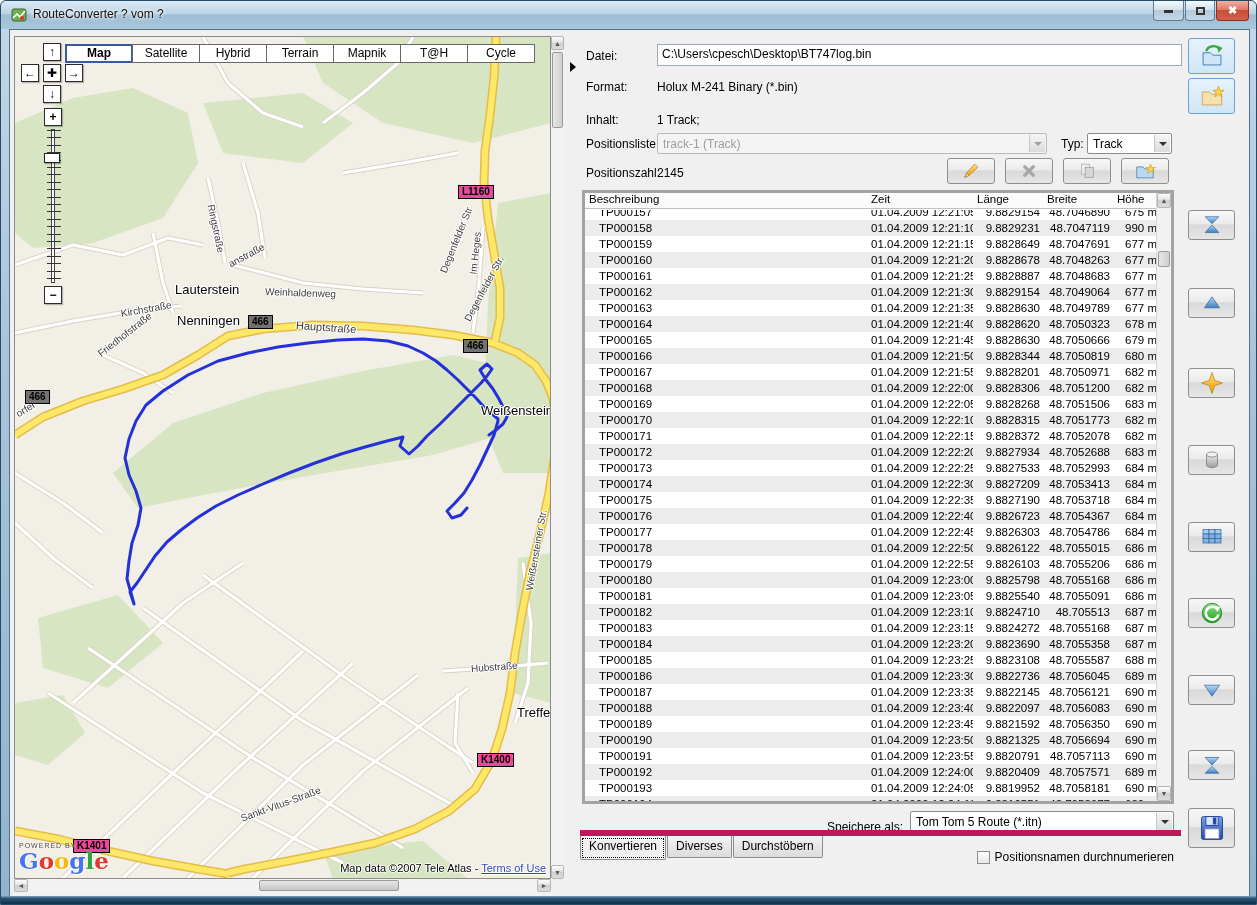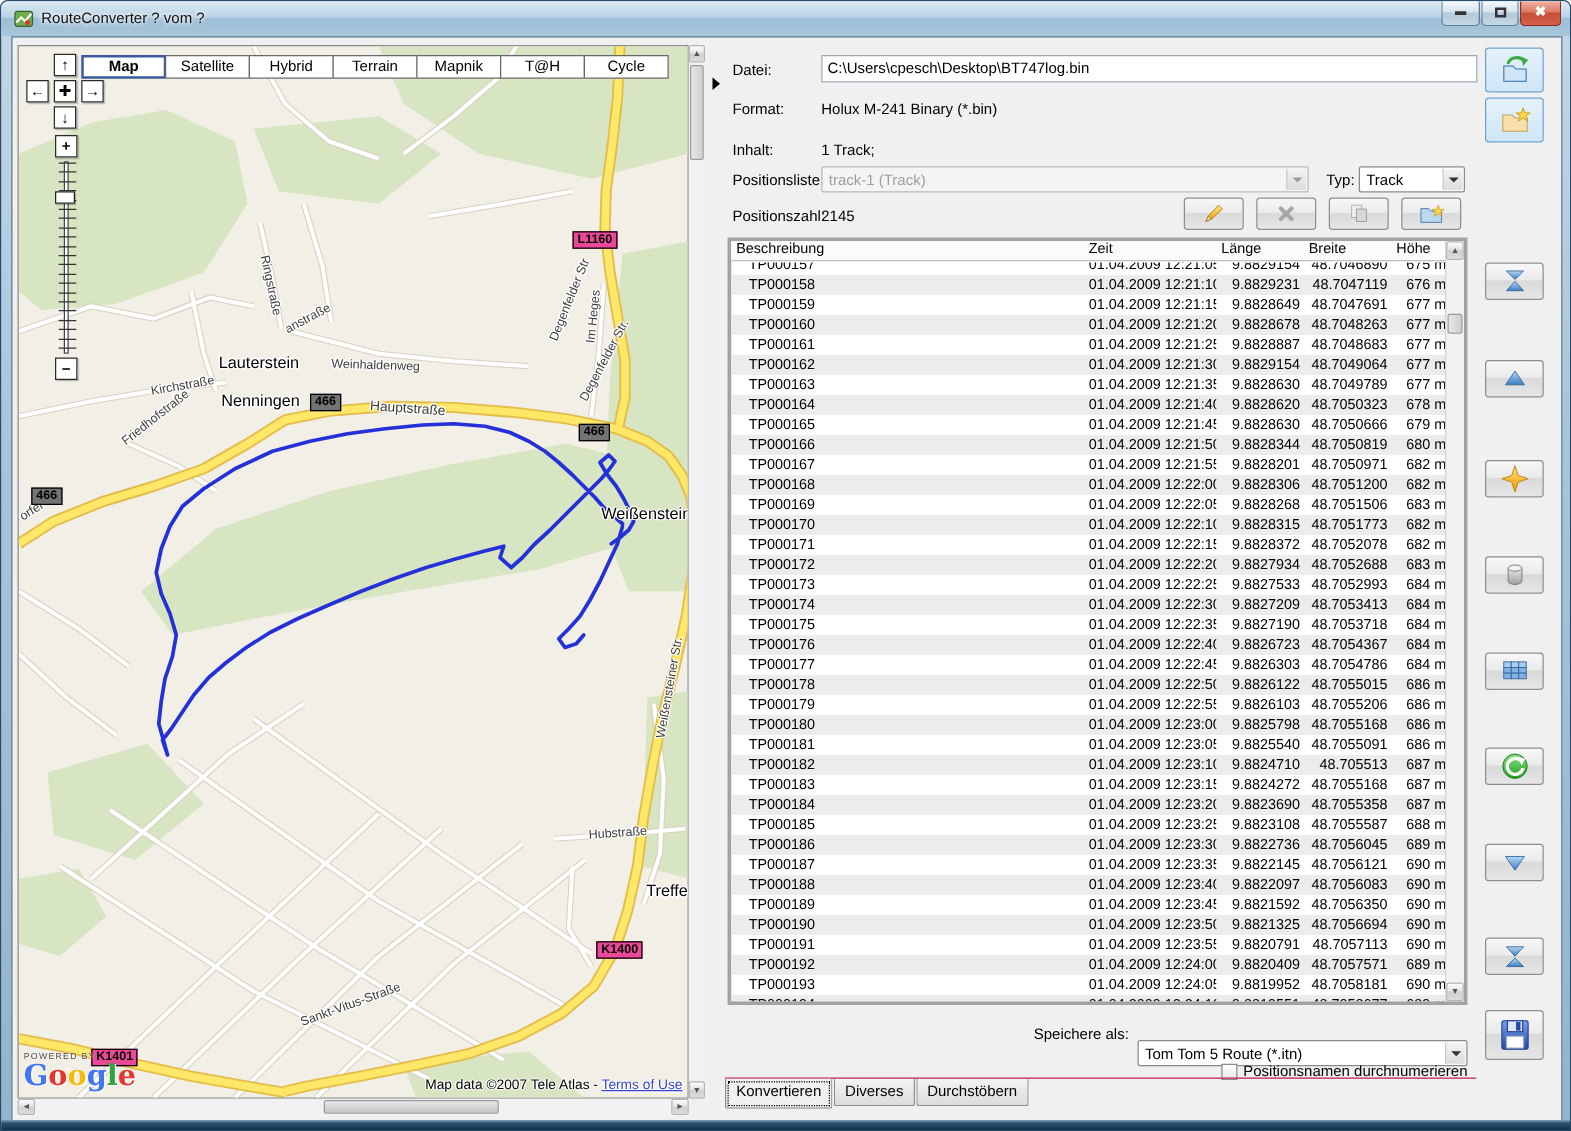--- a/index.html
+++ b/index.html
@@ -87,21 +87,21 @@
   .t-head div { padding-left:4px; overflow:hidden; white-space:nowrap; }
   .t-body { position:absolute; left:0; top:17px; right:15px; bottom:0; overflow:hidden; }
   .t-rows { margin-top:-6px; }
   .t-row { display:grid; grid-template-columns:282px 106px 70px 70px 47px; height:16px; line-height:16px; font-size:11.5px; }
   .t-row.stripe { background:#ececec; }
   .t-row div { white-space:nowrap; overflow:hidden; }
   .c-desc { padding-left:14px; } .c-zeit { padding-left:4px; }
   .c-num { text-align:right; padding-right:3px; }
   .t-scroll { position:absolute; right:0; top:0; width:15px; bottom:0; background:#f2f2f2; border-left:1px solid #d5d5d5; }
   
-  .tabstrip { position:absolute; left:0; right:0; top:794px; height:24px; border-top:1px solid #be185d;margin-top:32px; }
+  .tabstrip { position:absolute; left:0; right:0; top:794px; height:24px; border-top:6px solid #be185d; }
   .tab { display:inline-block; font-size:12px; padding:3px 8px 4px 8px; border:1px solid #8c8c8c; border-top:none;
     background:linear-gradient(180deg,#f3f3f3,#dcdcdc); margin-right:1px; border-radius:0 0 2px 2px; cursor:pointer; }
   .tab.active { background:#f0f0f0; outline:1px dotted #000; outline-offset:-3px; padding-bottom:6px; }
   .checkline { position:absolute; top:814px; right:7px; display:flex; align-items:center; }
   .checkbox { width:13px; height:13px; background:linear-gradient(180deg,#fefefe,#e8e8e8); border:1px solid #8d8d8d; margin-right:5px; }
   
   .icon-col .vbtn { left:1178px; width:47px; height:30px; }
   .bottom-edge { position:absolute; left:0; bottom:0; width:100%; height:8px;
     background:linear-gradient(180deg,#7ea2bd 0%,#2e5474 30%,#123149 100%); }
   .icon-svg { display:block; }
@@ -376,21 +376,21 @@
                 <div class="c-zeit">01.04.2009 12:21:05</div>
                 <div class="c-num">9.8829154</div>
                 <div class="c-num">48.7046890</div>
                 <div class="c-num">675 m</div>
               </div>
               <div class="t-row stripe">
                 <div class="c-desc">TP000158</div>
                 <div class="c-zeit">01.04.2009 12:21:10</div>
                 <div class="c-num">9.8829231</div>
                 <div class="c-num">48.7047119</div>
-                <div class="c-num">676 m</div>
+                <div class="c-num">990 m</div>
               </div>
               <div class="t-row">
                 <div class="c-desc">TP000159</div>
                 <div class="c-zeit">01.04.2009 12:21:15</div>
                 <div class="c-num">9.8828649</div>
                 <div class="c-num">48.7047691</div>
                 <div class="c-num">677 m</div>
               </div>
               <div class="t-row stripe">
                 <div class="c-desc">TP000160</div>
@@ -640,21 +640,21 @@
             </div>
           </div>
         <div class="t-scroll">
           <div class="sb-btn" style="left:0;top:0;width:14px;height:15px;line-height:14px">▲</div>
           <div class="sb-thumb" style="left:1px;top:58px;width:12px;height:16px"></div>
           <div class="sb-btn" style="left:0;bottom:0;width:14px;height:15px;line-height:14px">▼</div>
         </div>
       </div>
 
       <span class="flabel" style="left:247px;top:784px">Speichere als:</span>
-      <div class="combo" style="left:330px;top:796px;width:264px">
+      <div class="combo" style="left:330px;top:775px;width:264px">
         <span class="val">Tom Tom 5 Route (*.itn)</span>
         <span class="arrowbox"></span>
       </div>
 
       <div class="checkline">
         <div class="checkbox"></div>
         <span>Positionsnamen durchnumerieren</span>
       </div>
 
       <div class="tabstrip" id="tabstrip"><div class="tab active">Konvertieren</div><div class="tab">Diverses</div><div class="tab">Durchstöbern</div></div>

